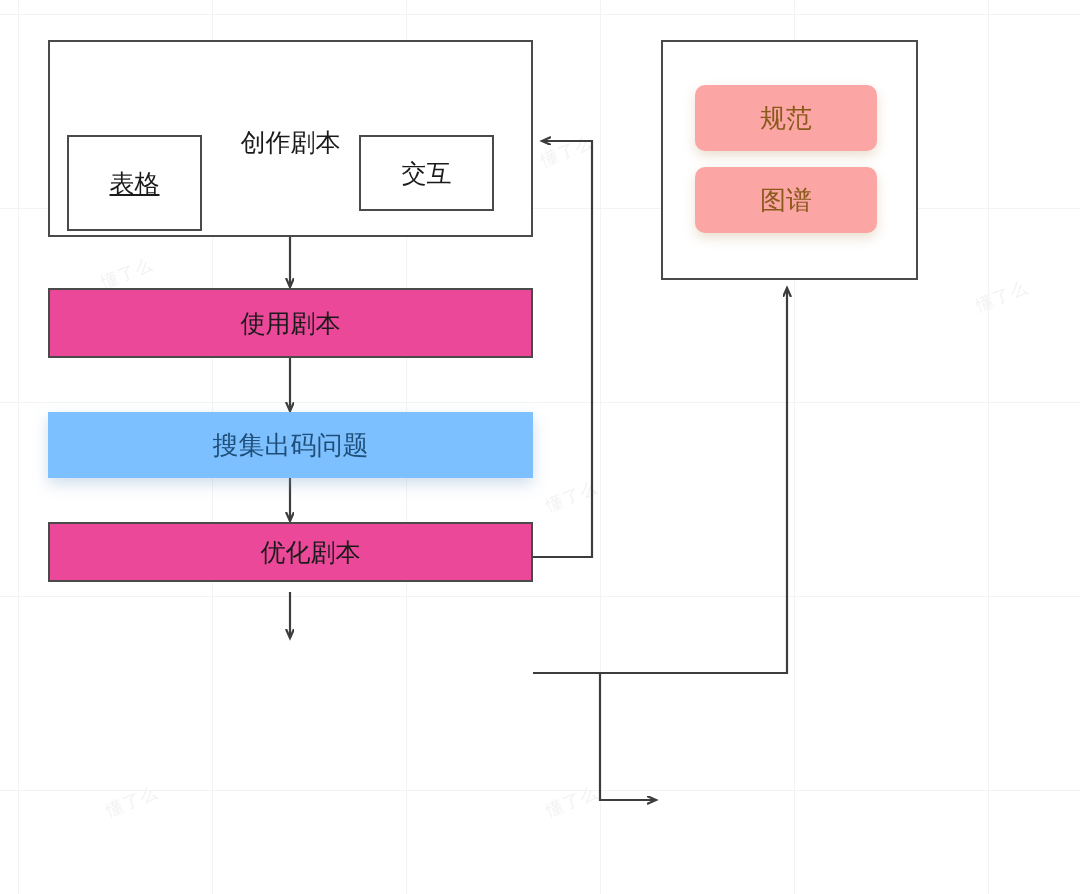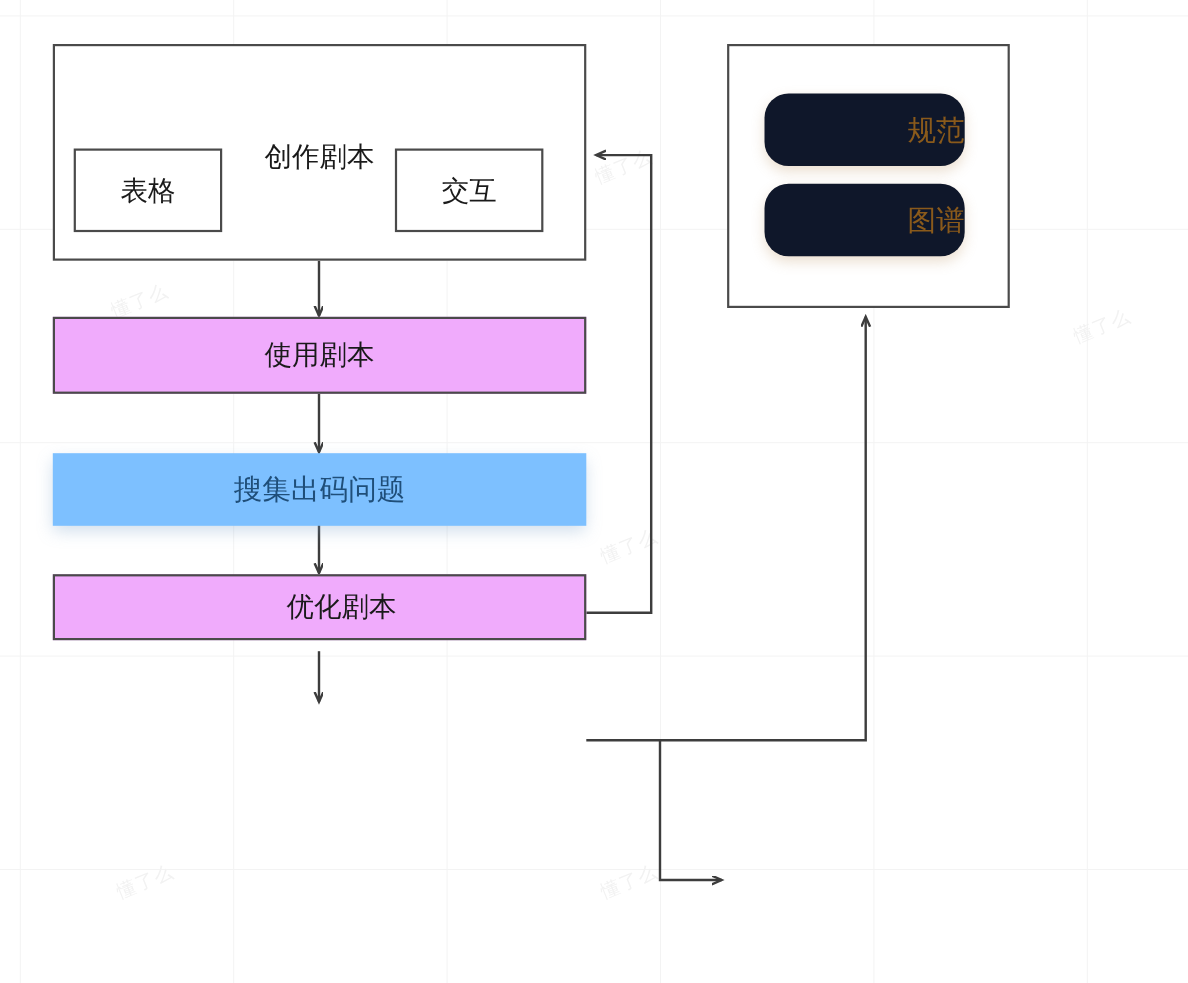--- a/index.html
+++ b/index.html
@@ -36,21 +36,21 @@
     transform: rotate(-22deg);
     pointer-events: none;
     user-select: none;
     white-space: nowrap;
   }
   
   .node {
     position: absolute;
     box-sizing: border-box;
     border: 2px solid #4a4a4a;
-    background: #f0abfc;
+    background: #ec4899;
     display: flex;
     align-items: center;
     justify-content: center;
     color: #1a1a1a;
     font-size: 25px;
     line-height: 1.2;
     text-align: center;
   }
   .group-box {
     position: absolute;
@@ -86,25 +86,24 @@
     align-items: center;
     justify-content: center;
     font-size: 26px;
   }
   .pill-blue {
     background: #7dc0ff;
     color: #1f4e79;
     box-shadow: 0 6px 14px rgba(120,160,200,0.35);
   }
   .pill-orange {
-    background: #0f172a;
+    background: #fca5a5;
     color: #8a5a1b;
     box-shadow: 0 5px 12px rgba(190,150,100,0.30);
-    border-radius: 22px;
-    justify-content: flex-end;
+    border-radius: 10px;
   }
   svg.links {
     position: absolute;
     left: 0; top: 0;
     width: 1080px;
     height: 894px;
     pointer-events: none;
   }
   svg.links path, svg.links line {
     fill: none;
@@ -144,21 +143,21 @@
     <path d="M533,557 L592,557 L592,141 L542,141" marker-end="url(#arrow)"></path>
 
     <path d="M533,673 L787,673 L787,288" marker-end="url(#arrow)"></path>
 
     <path d="M600,673 L600,800 L656,800" marker-end="url(#arrow)"></path>
   </svg>
 
   <div class="group-box" style="left:48px; top:40px; width:485px; height:197px;">
     <div class="group-title" style="top:84px;">创作剧本</div>
   </div>
-  <div class="subnode" style="left:67px; top:135px; width:135px; height:76px;">
+  <div class="subnode" style="left:67px; top:135px; width:135px; height:96px;text-decoration:underline;">
     <span>表格</span>
   </div>
   <div class="subnode" style="left:359px; top:135px; width:135px; height:76px;">
     <span>交互</span>
   </div>
 
   <div class="node" style="left:48px; top:288px; width:485px; height:70px;">
     <span>使用剧本</span>
   </div>
 

